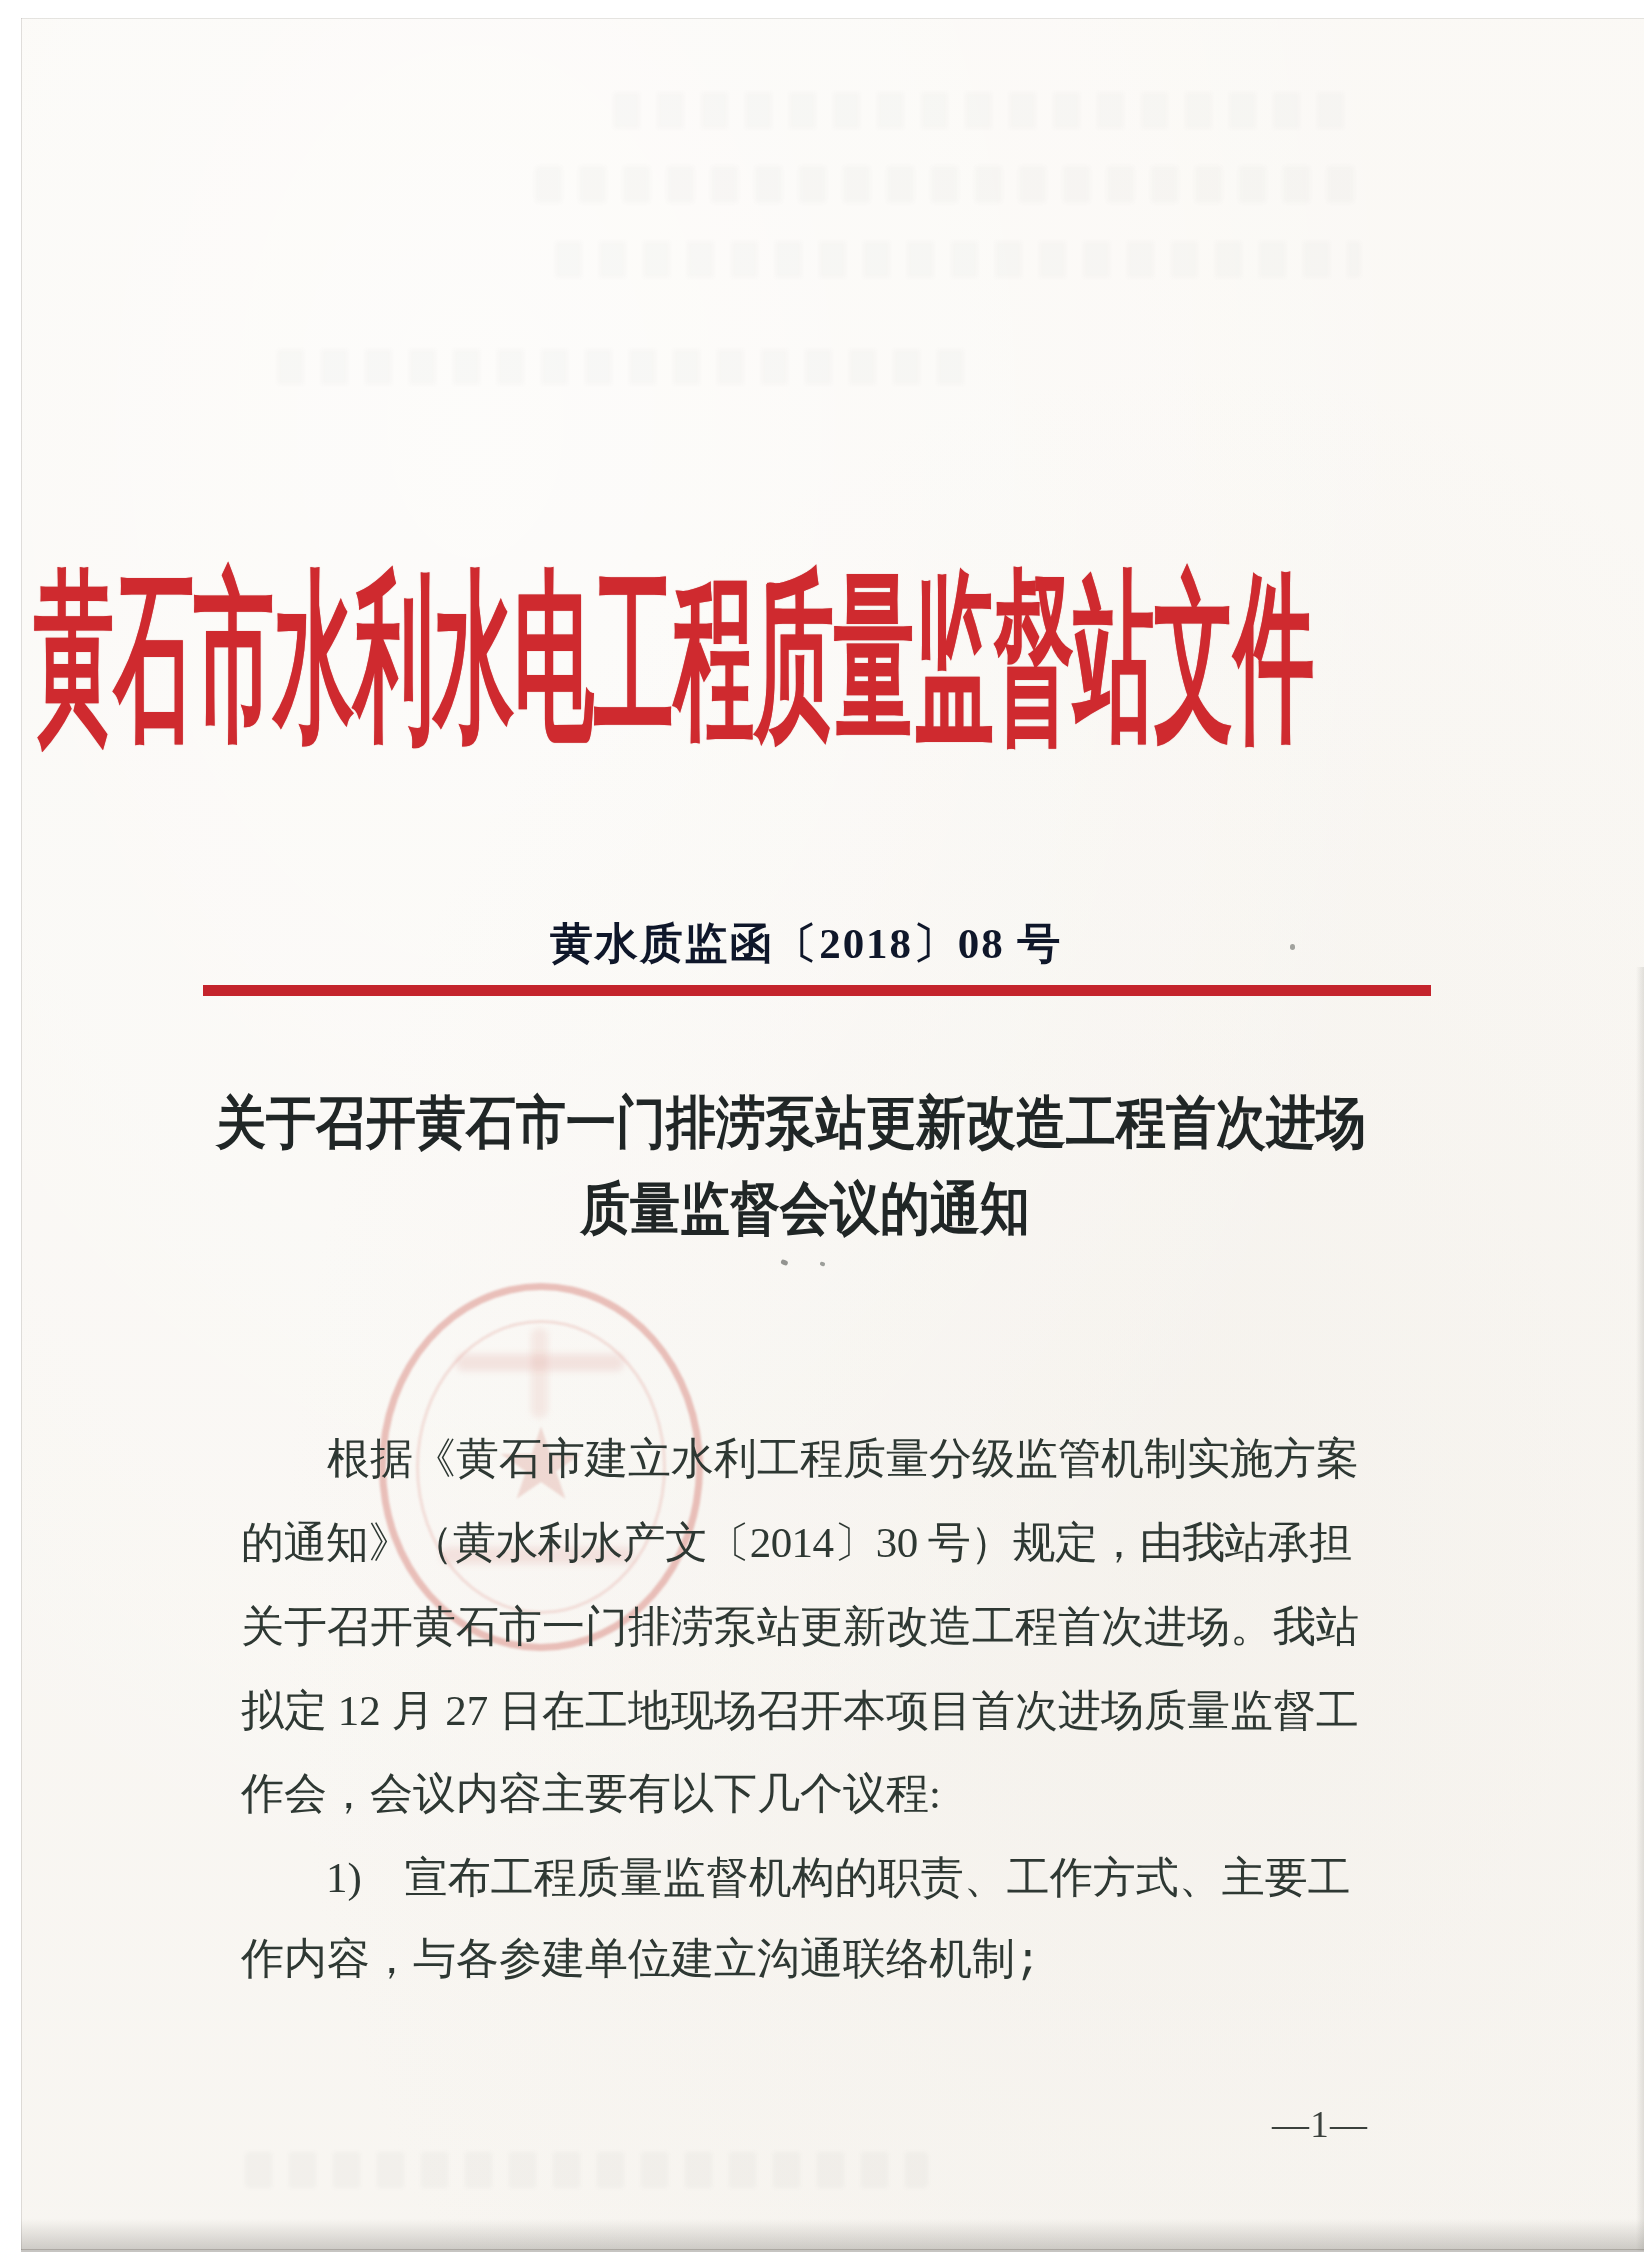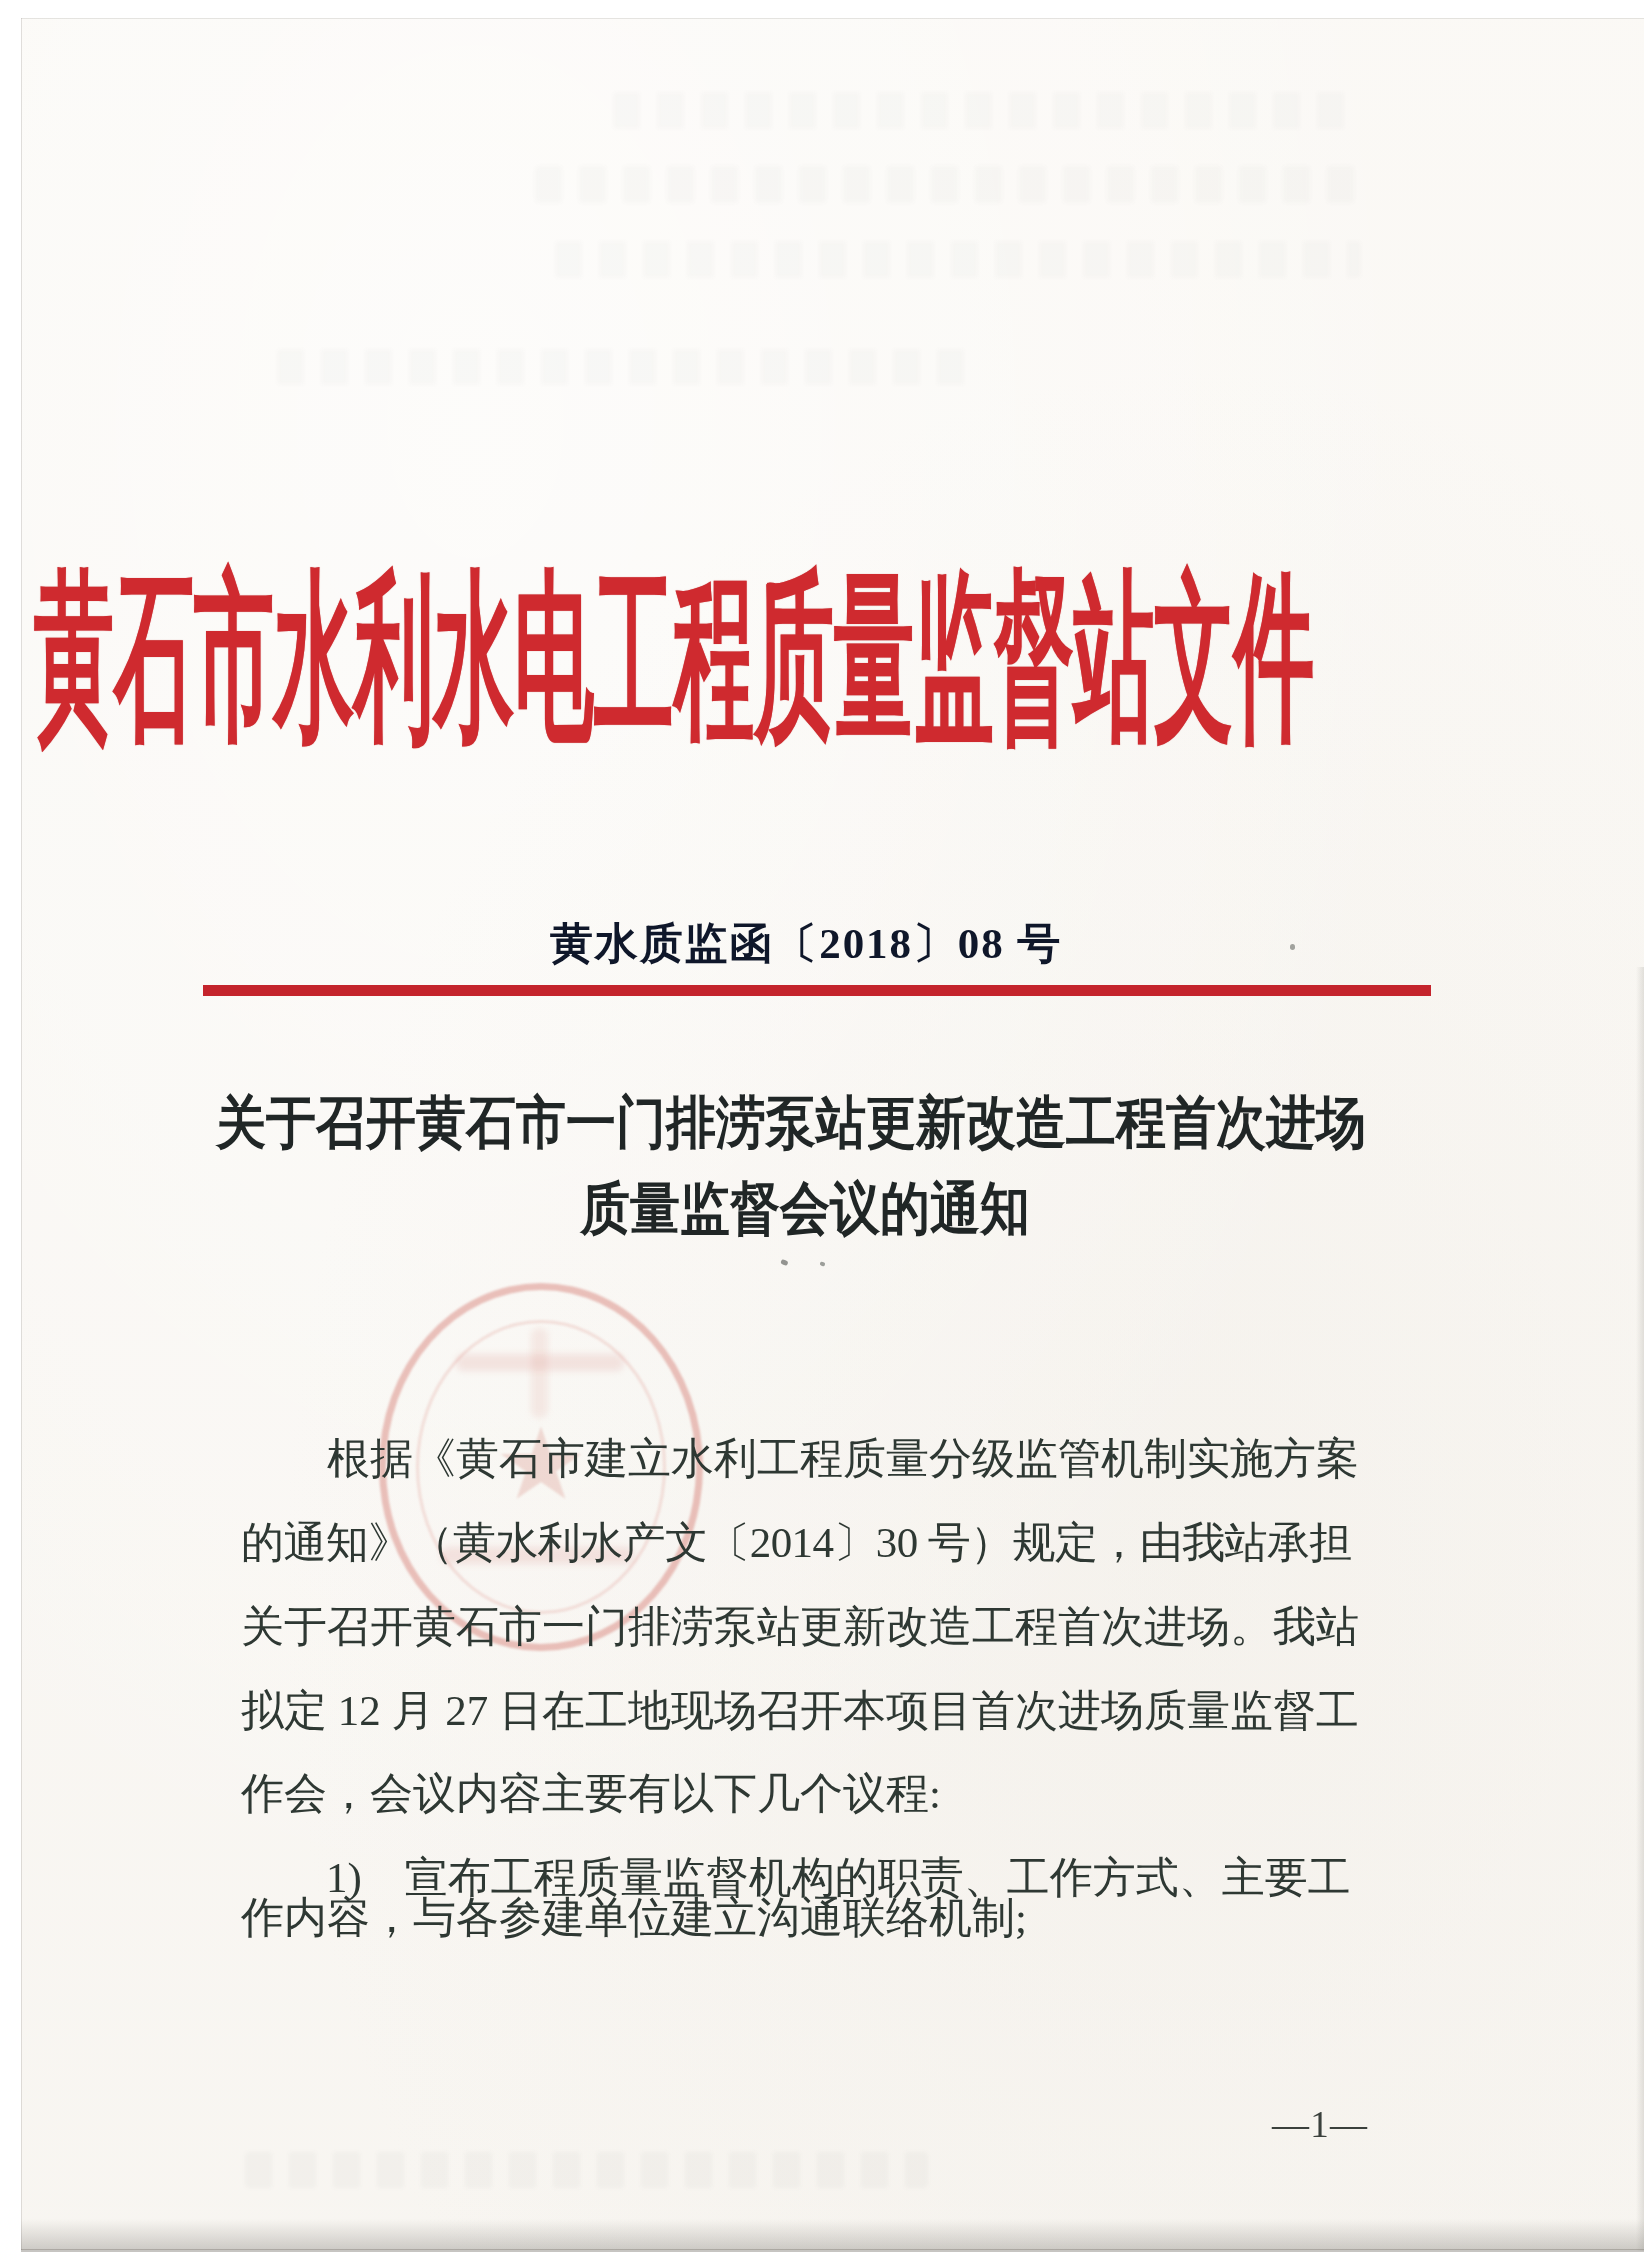--- a/index.html
+++ b/index.html
@@ -52,21 +52,21 @@
 
   
   .addressee{position:absolute;left:241px;top:1353px;font-size:44px;line-height:1;color:#2e3833;white-space:nowrap;}
   .bline{position:absolute;font-size:43px;line-height:1;color:#2e3833;white-space:nowrap;}
   .bl0{left:327px;top:1437px;}
   .bl1{left:241px;top:1521px;letter-spacing:-0.6px;}
   .bl2{left:241px;top:1605px;}
   .bl3{left:241px;top:1689px;}
   .bl4{left:241px;top:1772px;}
   .bl5{left:326px;top:1856px;}
-  .bl6{left:241px;top:1896px;}
+  .bl6{left:241px;top:1940px;font-family:Liberation Mono, monospace;}
 
   
   .stamp{position:absolute;left:379px;top:1283px;width:324px;height:368px;pointer-events:none;filter:blur(0.8px);}
   .stamp-ring{position:absolute;inset:0;border-radius:50%;border:7px solid rgba(213,122,112,.45);}
   .stamp-ring2{position:absolute;inset:37px;border-radius:50%;border:3.9px solid rgba(213,122,112,.20);}
   .stamp-star{position:absolute;left:120px;top:143px;width:84px;height:80px;background:rgba(210,115,105,.24);filter:blur(1.9px);
     clip-path:polygon(50% 0%,61% 35%,98% 35%,68% 57%,79% 91%,50% 70%,21% 91%,32% 57%,2% 35%,39% 35%);}
   .stamp-b1{position:absolute;left:77px;top:71px;width:168px;height:17px;background:rgba(212,120,110,.16);filter:blur(3.2px);border-radius:7.7px;}
   .stamp-b2{position:absolute;left:62px;top:264px;width:193px;height:17px;background:rgba(212,120,110,.16);filter:blur(3.2px);border-radius:7.7px;}
   .stamp-b3{position:absolute;left:152px;top:45px;width:17px;height:90px;background:rgba(212,120,110,.12);filter:blur(3.2px);border-radius:7.7px;}

